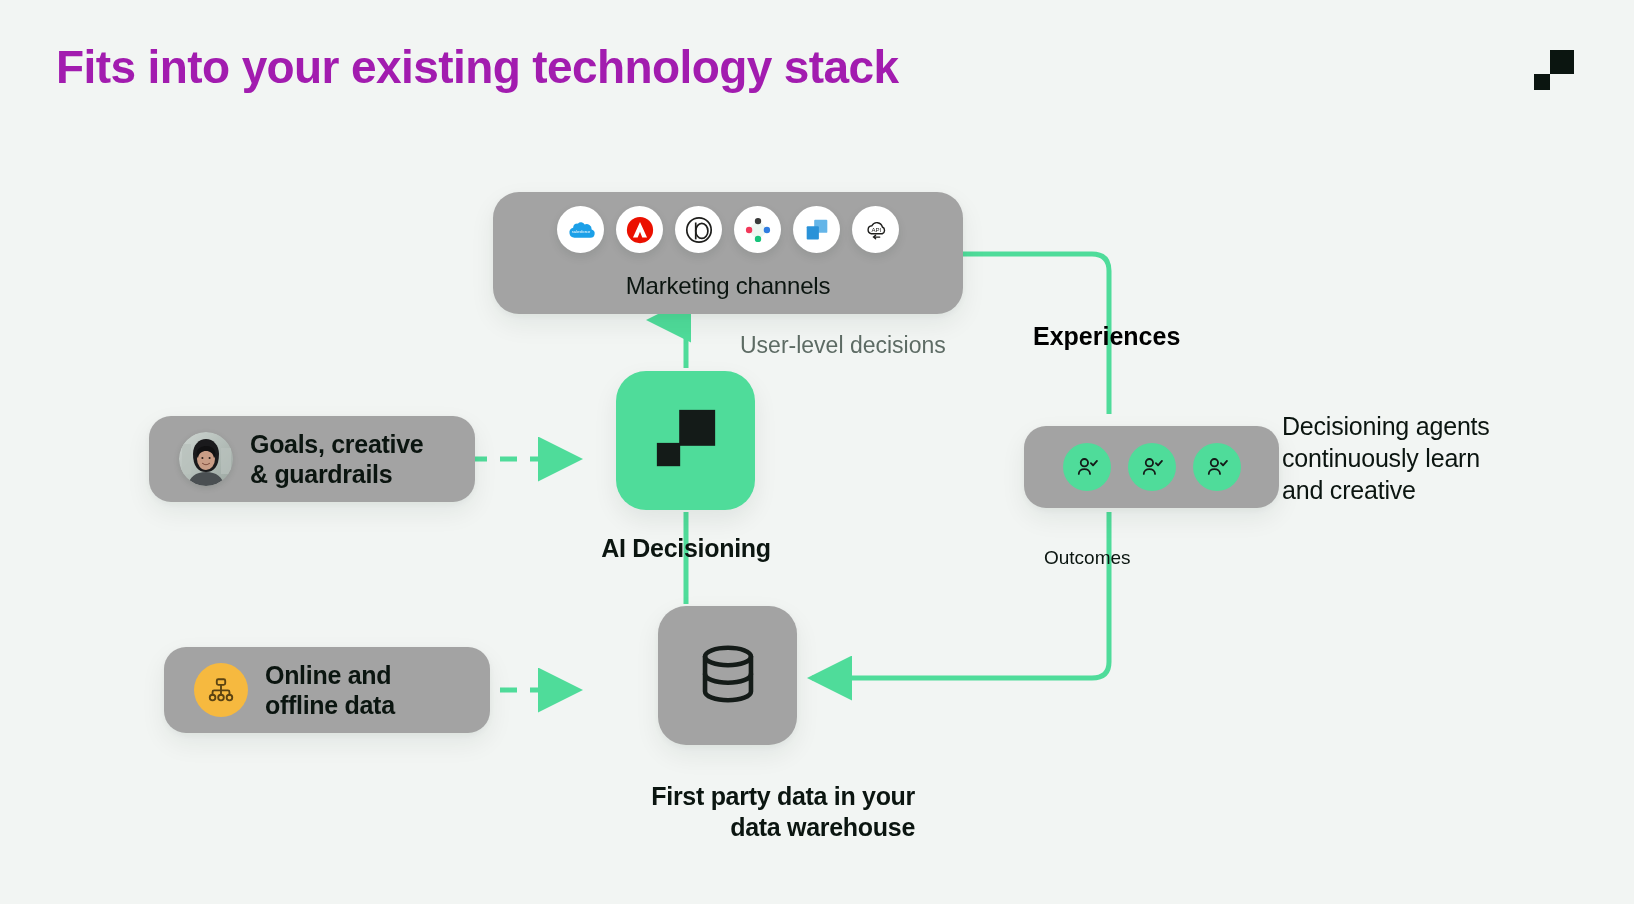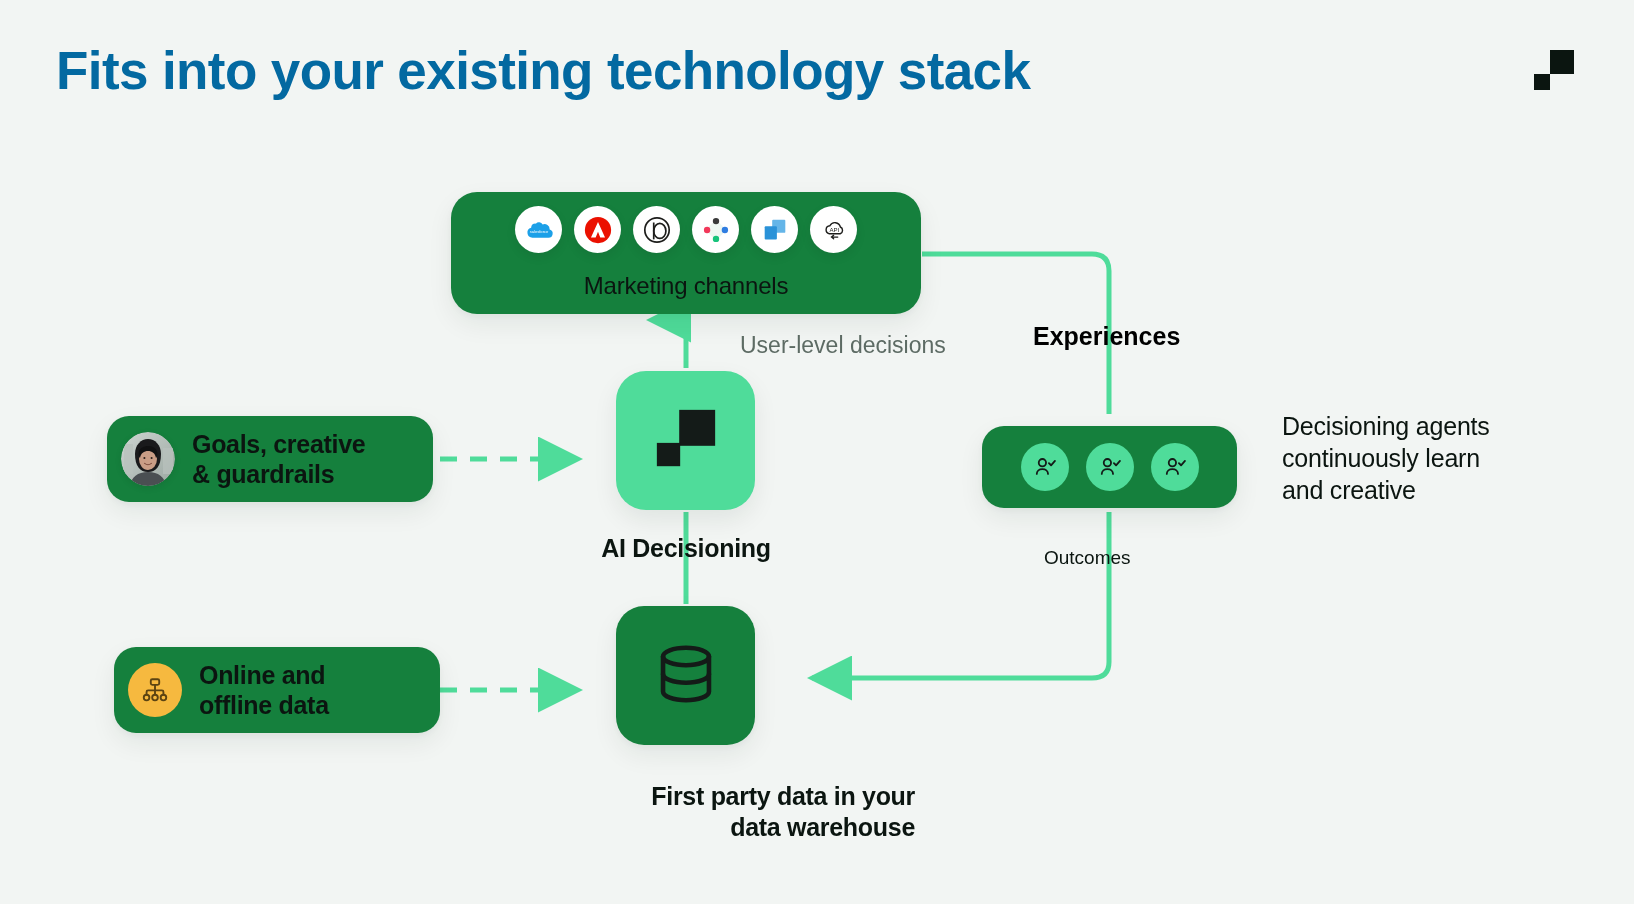--- a/index.html
+++ b/index.html
@@ -7,29 +7,30 @@
     width: 1634px; height: 904px;
     background: #f2f5f3;
     font-family: "Liberation Sans", sans-serif;
     overflow: hidden;
   }
   #stage { position: relative; width: 1634px; height: 904px; }
 
   
   .page-title {
     position: absolute; left: 56px; top: 40px;
-    font-size: 53px; font-weight: 700; letter-spacing: -0.6px;
-    color: #0369a1; white-space: nowrap;
+    font-size: 46px; font-weight: 700; letter-spacing: -0.6px;
+    color: #a21caf; white-space: nowrap;
   }
   .brand-mark { position: absolute; right: 58px; top: 48px; width: 44px; height: 44px; }
 
   
   .card {
-    position: absolute; background: #15803d; border-radius: 24px;
+    position: absolute; background: #a3a3a3; border-radius: 24px;
     box-shadow: 0 10px 26px rgba(16,40,28,.07), 0 2px 6px rgba(16,40,28,.04);
+    margin-left: 42px;
   }
 
   
   #channels-card { left: 451px; top: 192px; width: 470px; height: 122px; border-radius: 26px; }
   .chan-row { position: absolute; left: 0; right: 0; top: 14px;
     display: flex; justify-content: center; align-items: center; gap: 12px; }
   .chan-chip {
     width: 47px; height: 47px; border-radius: 50%; background: #fff;
     box-shadow: 0 4px 10px rgba(16,40,28,.10);
     display: flex; align-items: center; justify-content: center;
@@ -55,24 +56,24 @@
   #db-card { left: 616px; top: 606px; width: 139px; height: 139px; border-radius: 28px;
              display: flex; align-items: center; justify-content: center; }
   #db-label {
     position: absolute; left: 460px; top: 781px; width: 455px; text-align: right;
     font-size: 25px; font-weight: 600; color: #0b1510; line-height: 1.22; letter-spacing: -.3px;
   }
 
   
   .input-card {
     height: 86px; width: 326px; border-radius: 22px;
-    display: flex; align-items: center; gap: 17px; padding-left: 14px;
+    display: flex; align-items: center; gap: 17px; padding-left: 30px;
   }
   #goals-card { left: 107px; top: 416px; }
-  #data-card  { left: 114px; top: 647px; }
+  #data-card  { left: 122px; top: 647px; }
   .input-text { font-size: 25px; font-weight: 600; color: #0b1510; line-height: 1.2; letter-spacing: -.3px; }
   .avatar {
     width: 54px; height: 54px; border-radius: 50%; flex: 0 0 54px; overflow: hidden;
     box-shadow: 0 2px 6px rgba(16,40,28,.12);
   }
   .icon-circle {
     width: 54px; height: 54px; border-radius: 50%; flex: 0 0 54px;
     background: #f6b93f; display: flex; align-items: center; justify-content: center;
   }
 

